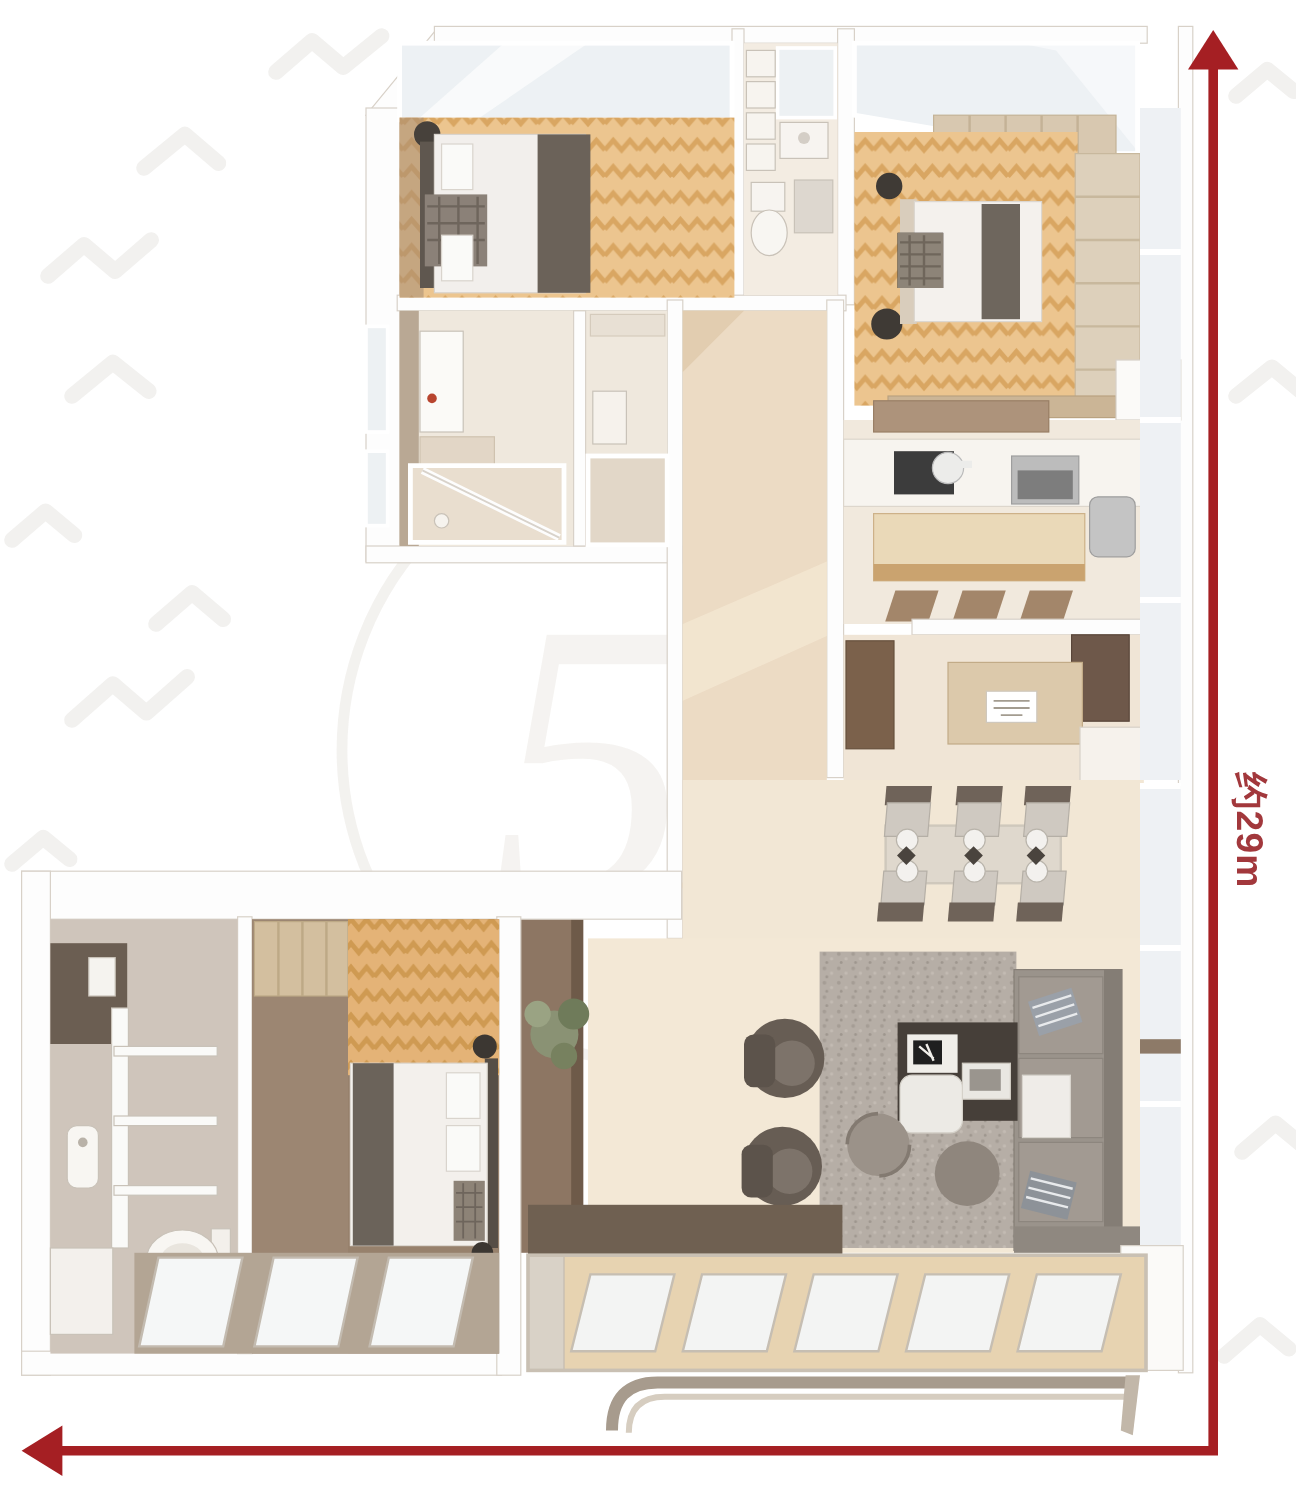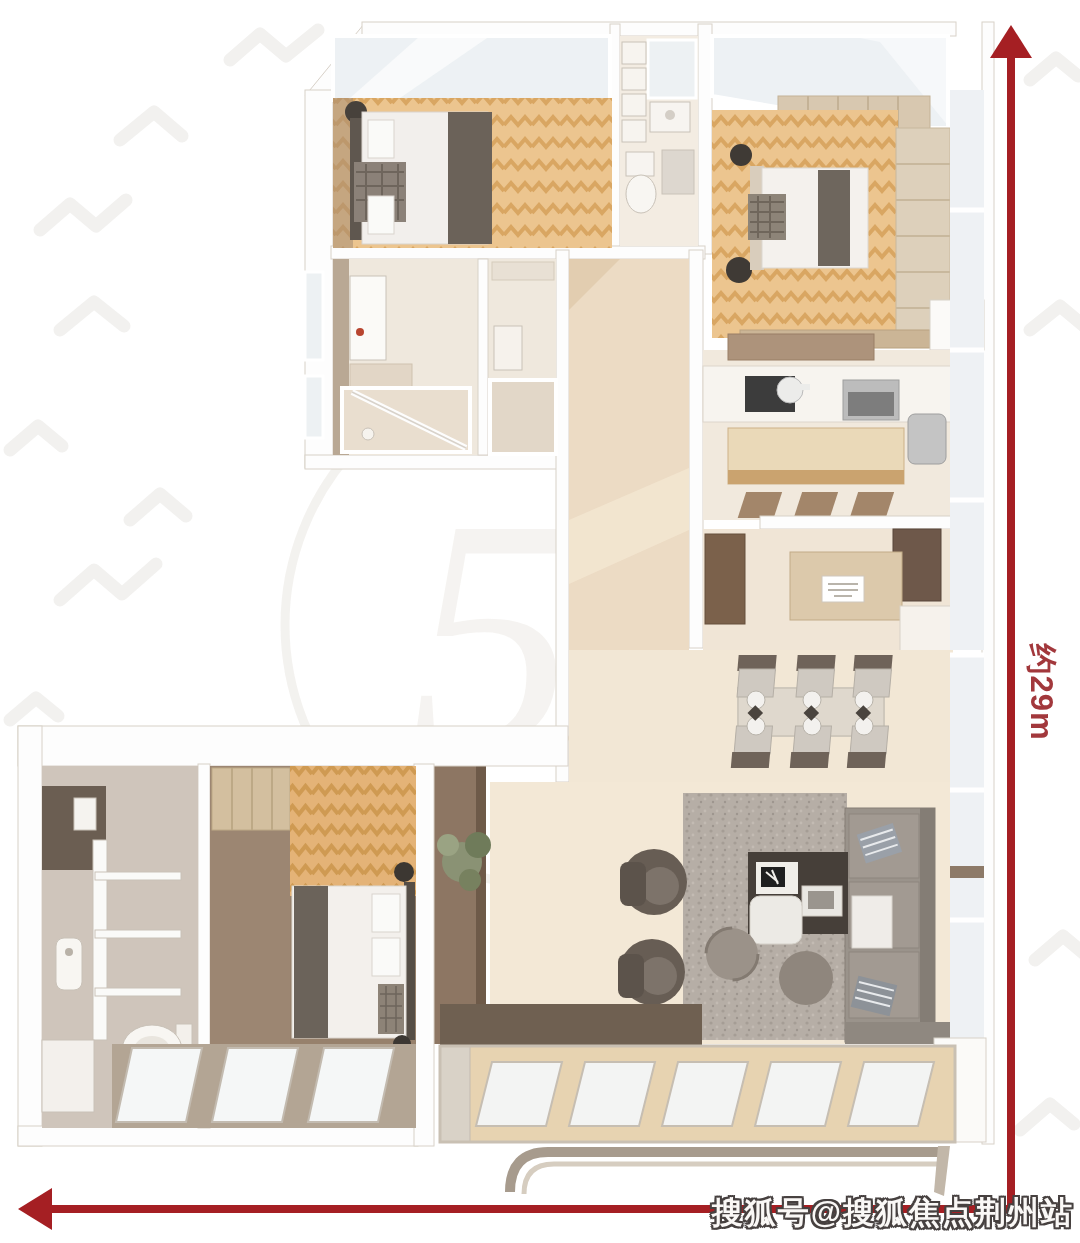--- a/index.html
+++ b/index.html
@@ -390,14 +390,13 @@
     <line x1="1011" y1="52" x2="1011" y2="1210" stroke="var(--accent-red)" stroke-width="8"></line>
     <polygon points="1011,25 990,58 1032,58" fill="var(--accent-red)"></polygon>
   </g>
   <g>
     <line x1="48" y1="1209" x2="1015" y2="1209" stroke="var(--accent-red)" stroke-width="8"></line>
     <polygon points="18,1209 52,1188 52,1230" fill="var(--accent-red)"></polygon>
   </g>
 </svg>
 
 <div class="dim-label">约29m</div>
-<div class="sohu-watermark">搜狐号@搜狐焦点荆州站</div>
 </div>
 
 </body></html>

